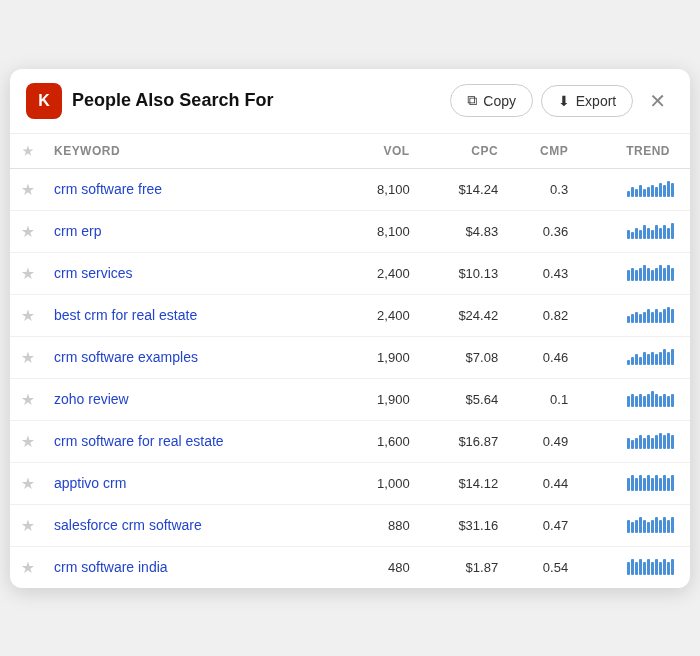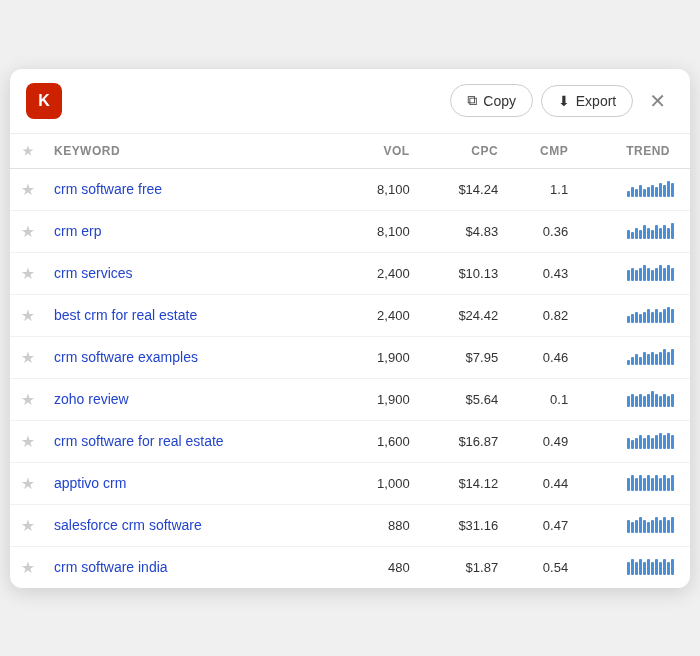--- a/index.html
+++ b/index.html
@@ -188,20 +188,21 @@
     }
   </style>
 </head>
 <body>
 
 <div class="widget">
 
   <div class="header">
     <div class="header-left">
       <div class="logo-icon">K</div>
+      <span class="header-title">People Also Search For</span>
     </div>
     <div class="header-actions">
       <button class="btn">
         <span style="font-size:14px;">⧉</span>
         <span>Copy</span>
       </button>
       <button class="btn">
         <span style="font-size:14px;">⬇</span>
         <span>Export</span>
       </button>
@@ -222,21 +223,21 @@
           <th class="col-cmp">CMP</th>
           <th class="col-trend">TREND</th>
         </tr>
       </thead>
       <tbody id="table-body">
       <tr>
             <td class="col-star"><span style="color:#ccc;cursor:pointer;">★</span></td>
             <td class="col-keyword" style="color: rgb(34, 68, 204); cursor: pointer;">crm software free</td>
             <td class="col-vol">8,100</td>
             <td class="col-cpc">$14.24</td>
-            <td class="col-cmp">1.1</td>
+            <td class="col-cmp">0.3</td>
             <td class="col-trend"><div class="trend-bar">
                 <span style="height: 6px;"></span>
                 <span style="height: 10px;"></span>
                 <span style="height: 8px;"></span>
                 <span style="height: 12px;"></span>
                 <span style="height: 8px;"></span>
                 <span style="height: 10px;"></span>
                 <span style="height: 12px;"></span>
                 <span style="height: 10px;"></span>
                 <span style="height: 14px;"></span>
@@ -305,21 +306,21 @@
                 <span style="height: 11px;"></span>
                 <span style="height: 14px;"></span>
                 <span style="height: 16px;"></span>
                 <span style="height: 14px;"></span>
               </div></td>
           </tr>
           <tr>
             <td class="col-star"><span style="color:#ccc;cursor:pointer;">★</span></td>
             <td class="col-keyword" style="color: rgb(34, 68, 204); cursor: pointer;">crm software examples</td>
             <td class="col-vol">1,900</td>
-            <td class="col-cpc">$7.95</td>
+            <td class="col-cpc">$7.08</td>
             <td class="col-cmp">0.46</td>
             <td class="col-trend"><div class="trend-bar">
                 <span style="height: 5px;"></span>
                 <span style="height: 8px;"></span>
                 <span style="height: 11px;"></span>
                 <span style="height: 8px;"></span>
                 <span style="height: 13px;"></span>
                 <span style="height: 11px;"></span>
                 <span style="height: 13px;"></span>
                 <span style="height: 11px;"></span>

